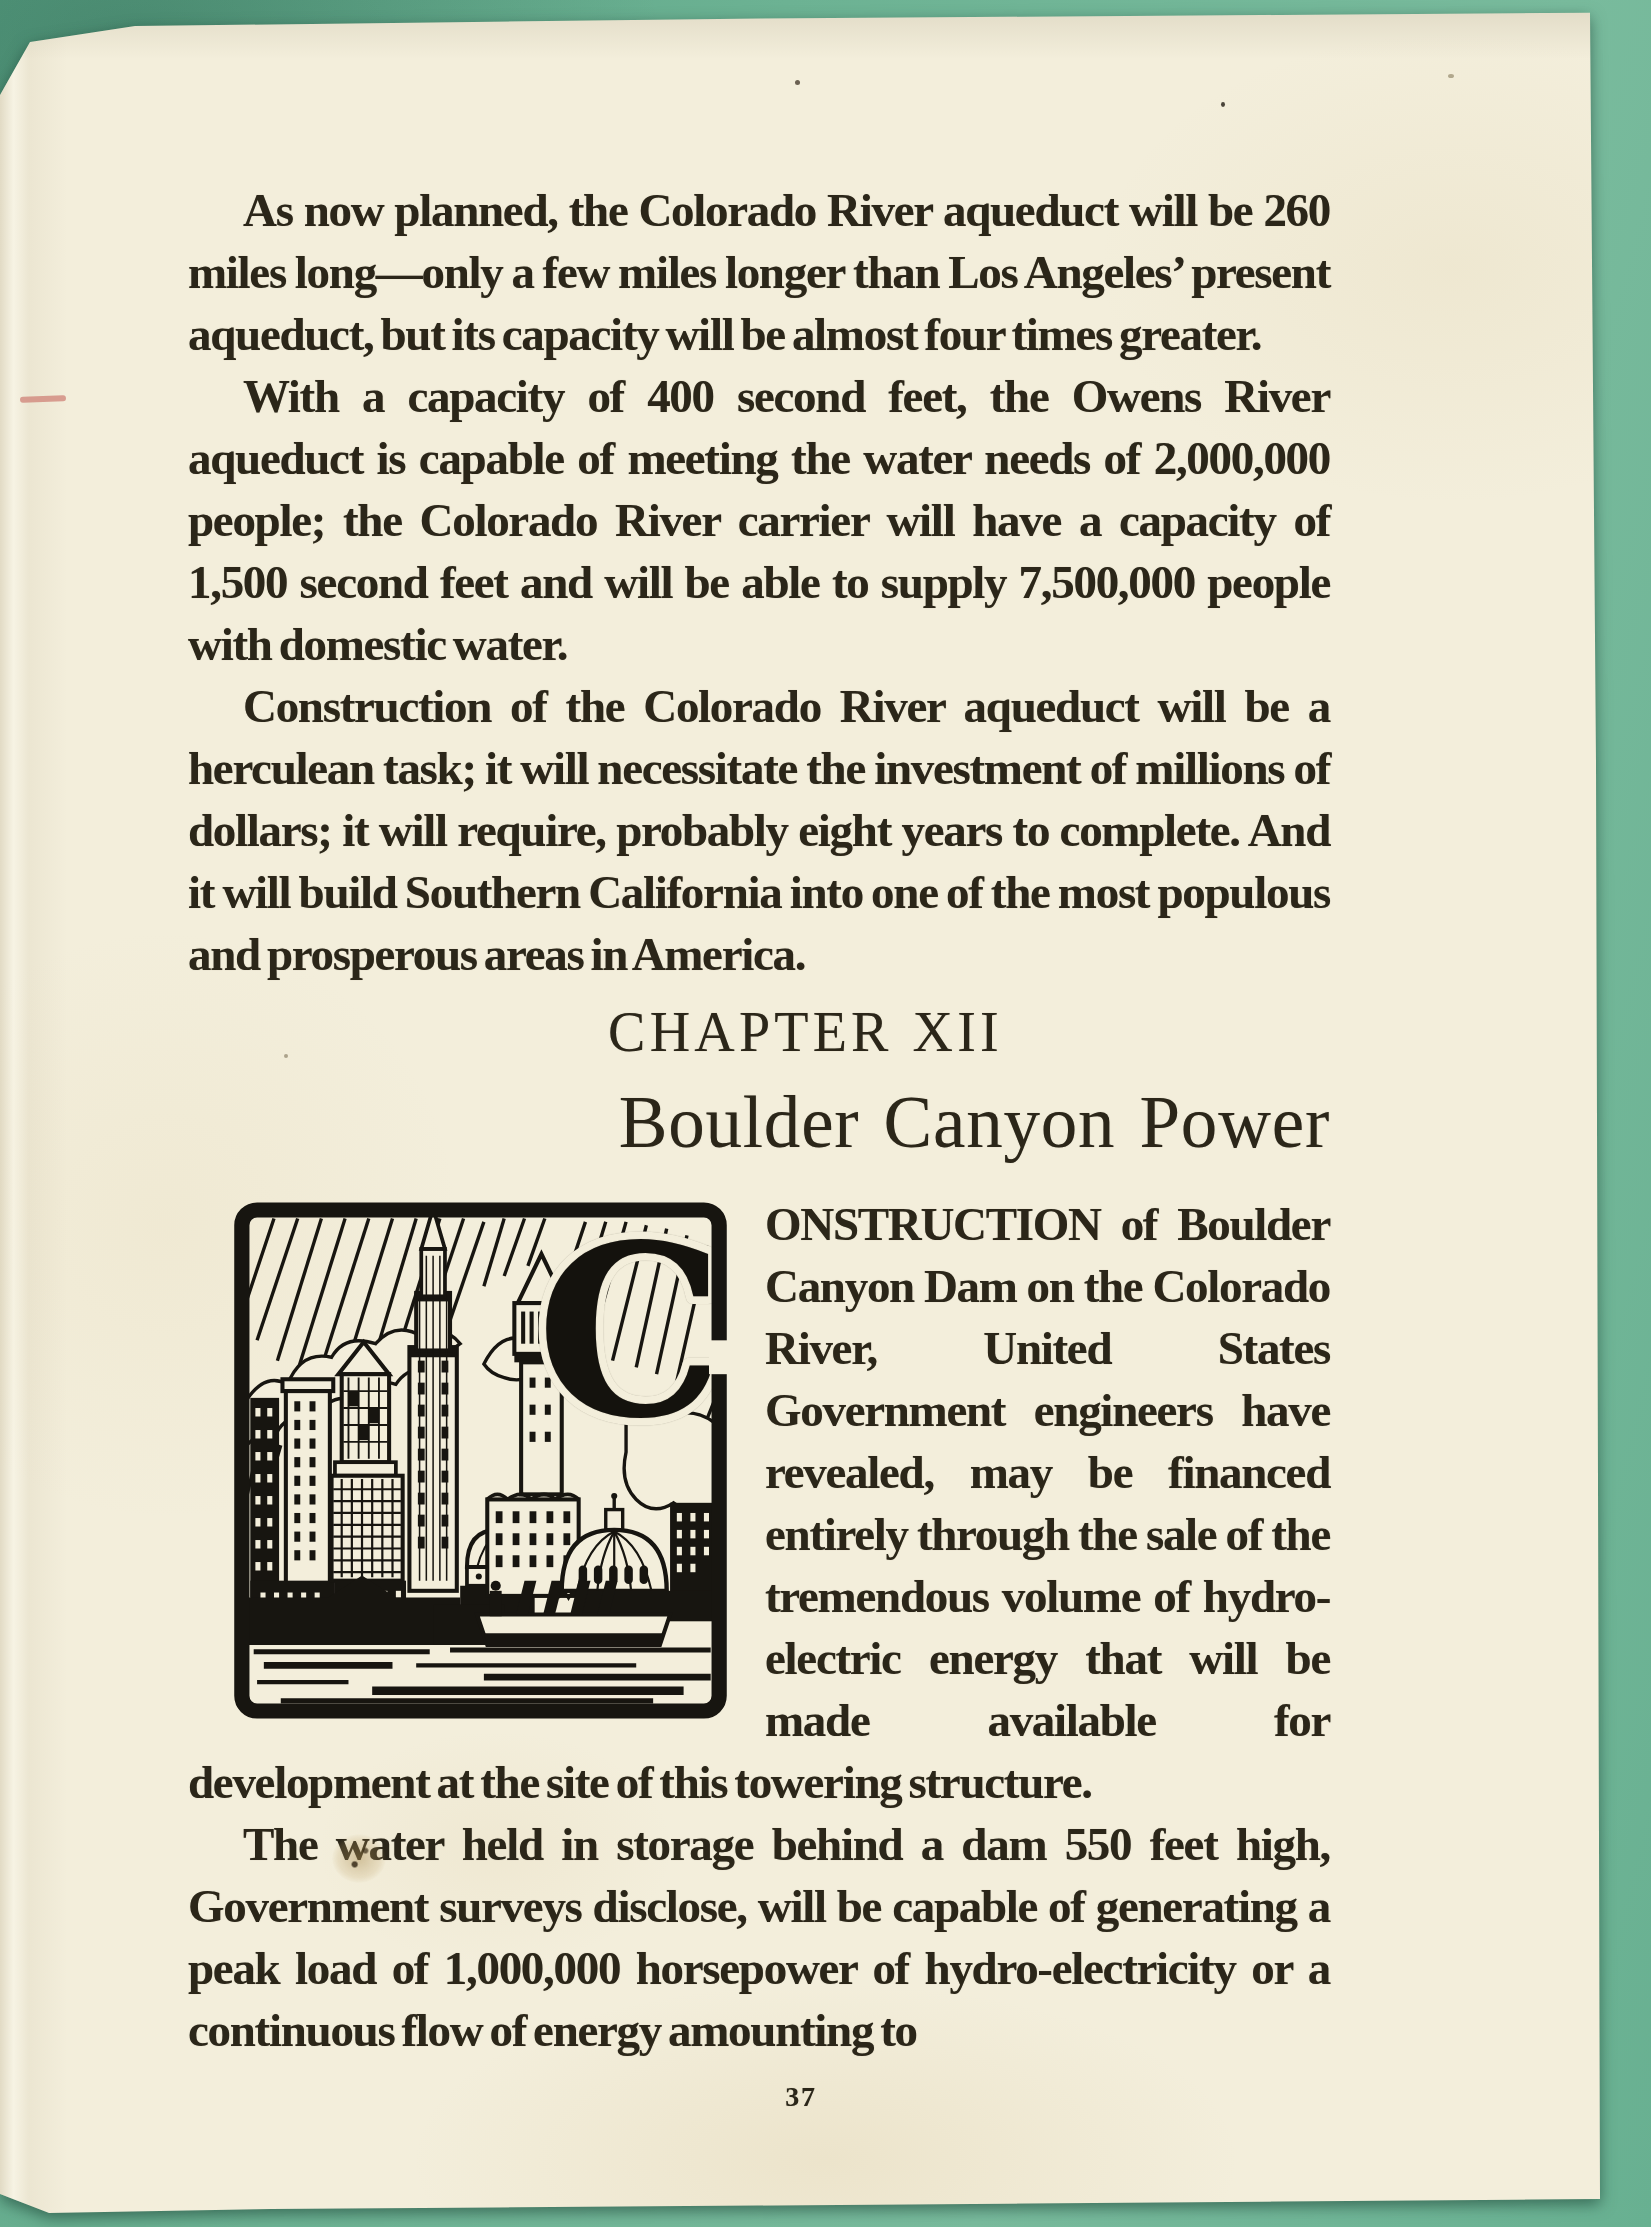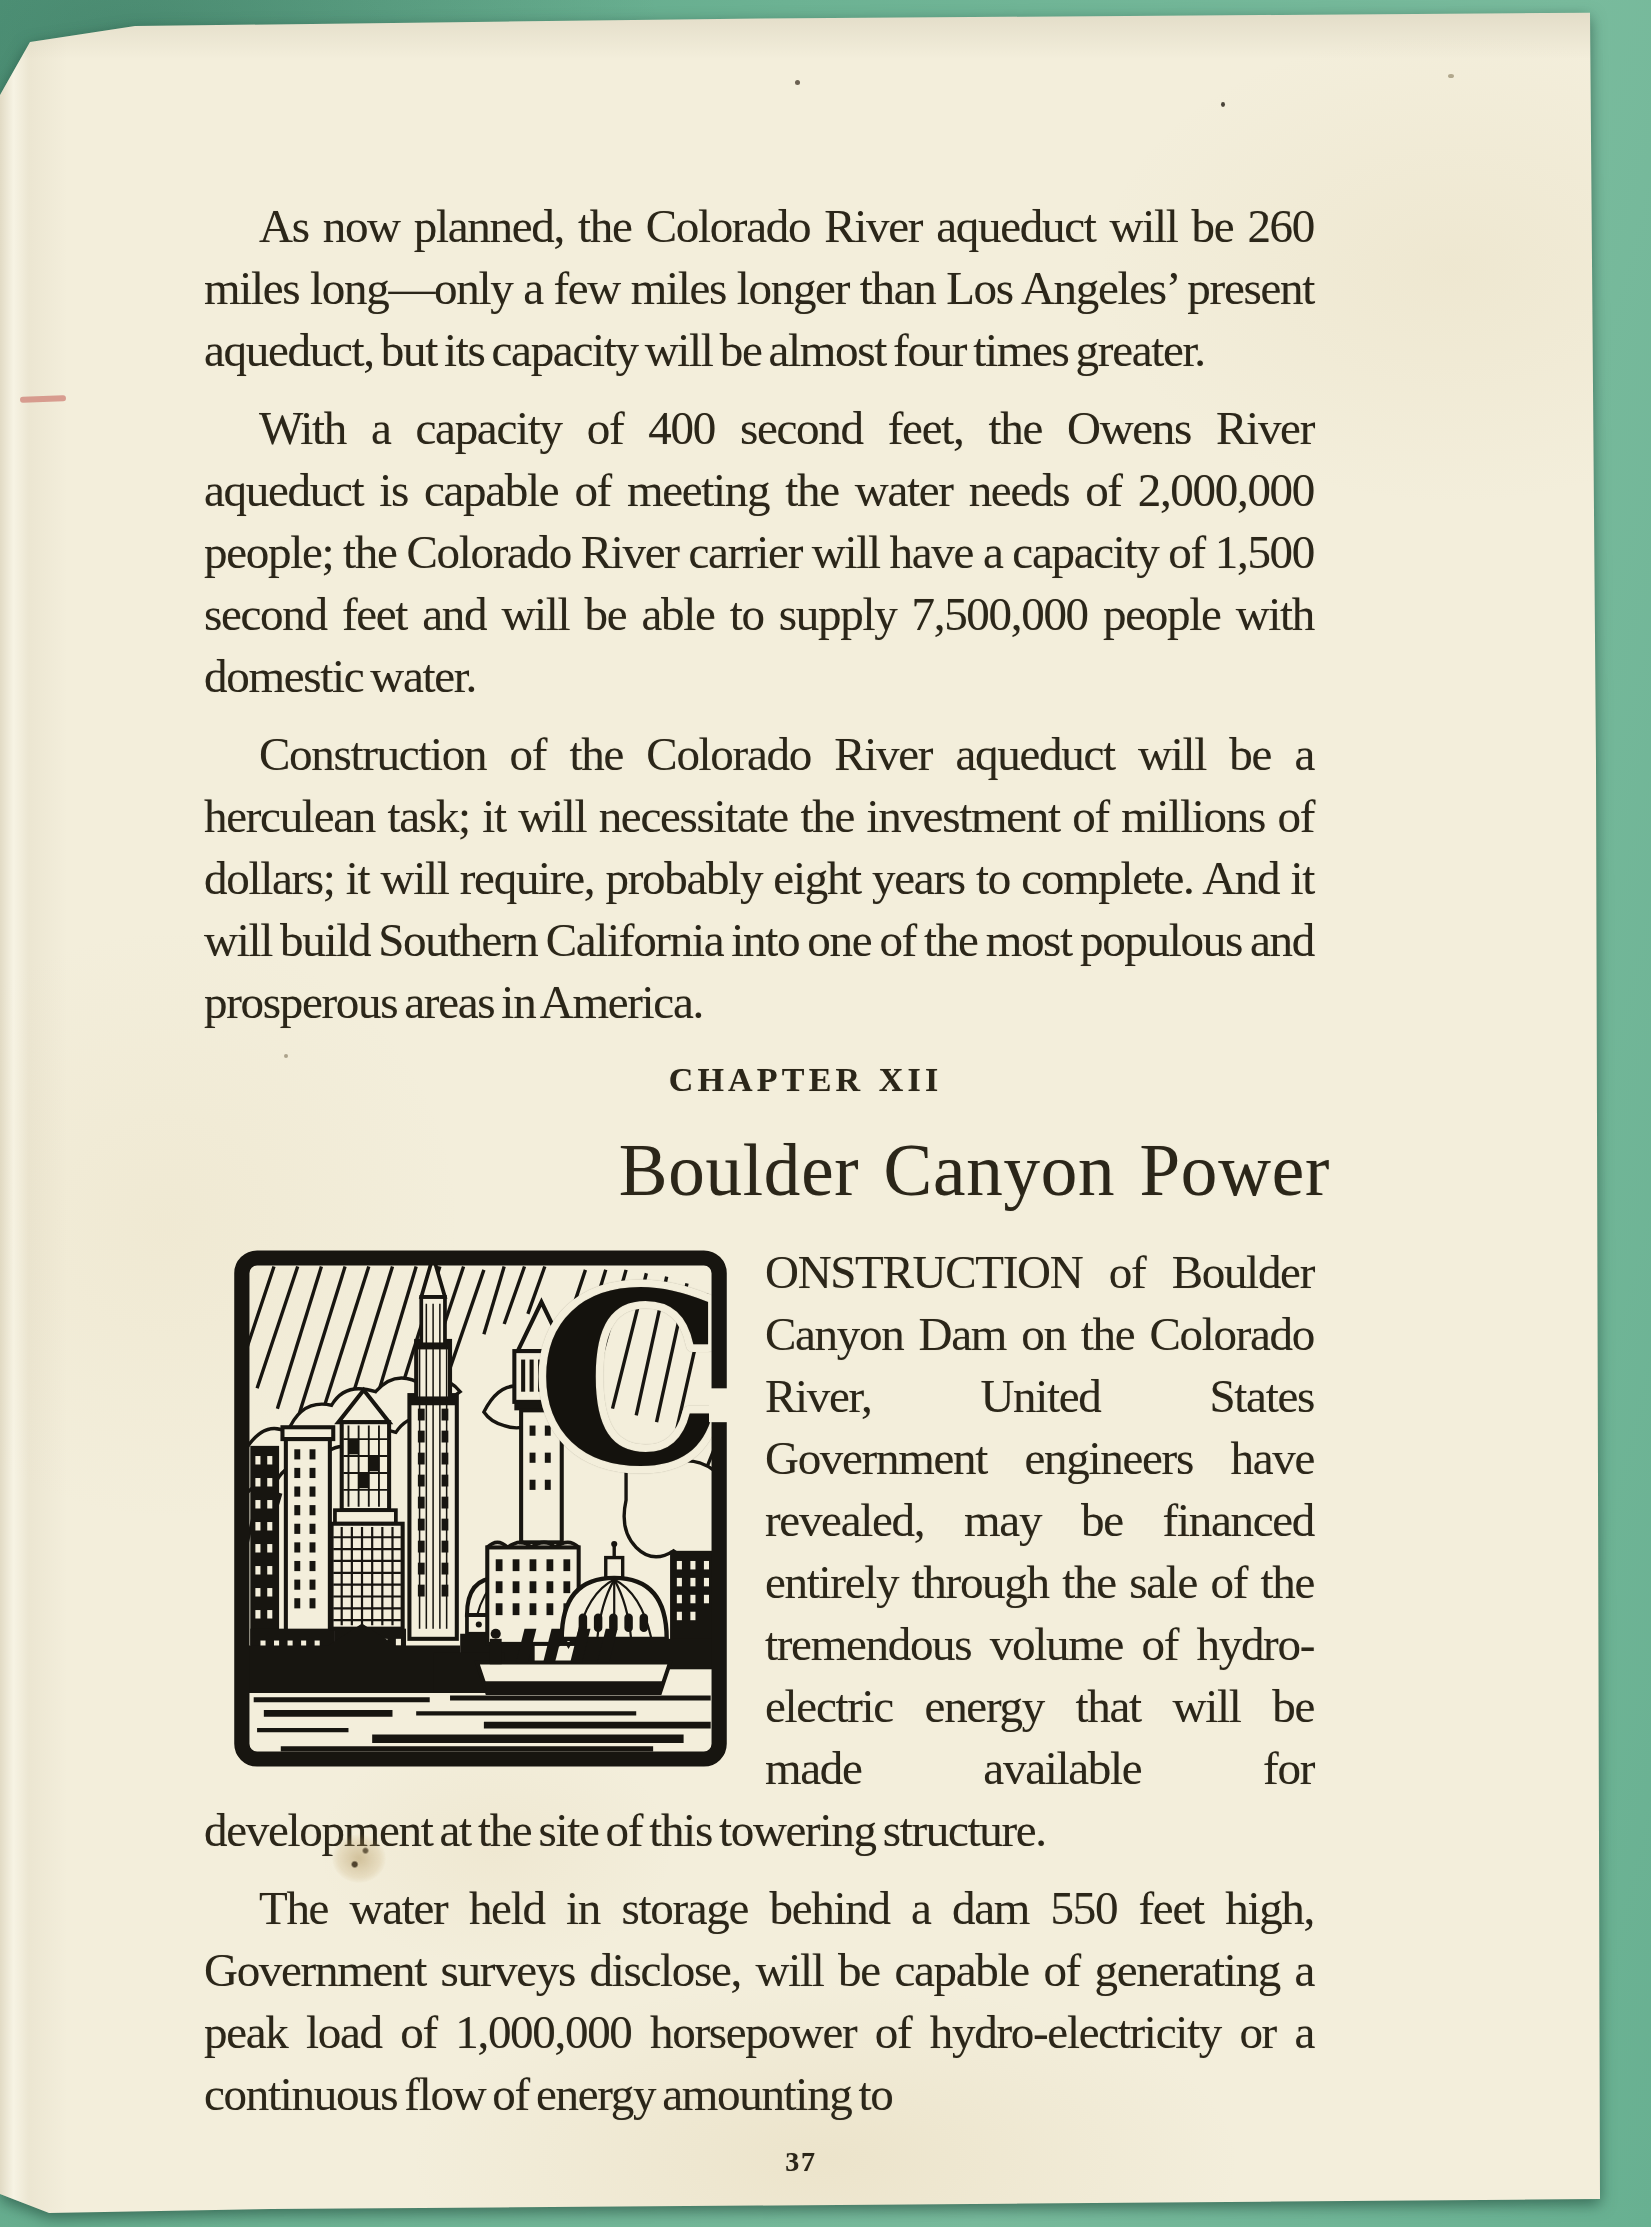--- a/index.html
+++ b/index.html
@@ -26,26 +26,26 @@
       radial-gradient(254px 169px at 30% 83%, rgba(205,180,130,.10), transparent 70%);
   }
   .content{
     position:absolute;left:188px;top:179px;width:1142px;
     color:#2b2619;
     font-size:47px;line-height:62px;
     letter-spacing:-1.3px;word-spacing:-3.4px;
     text-align:justify;
     text-shadow:0 0 0.8px rgba(43,38,25,.35);
   }
-  .content p{margin:16px;}
+  .content p{margin:0;font-weight:bold;}
   p.indent{text-indent:55px;}
   .chapter-heading{
     margin:20px 0 0 93px;
     text-align:center;
-    font-size:34px;line-height:54px;font-weight:bold;
+    font-size:56px;line-height:54px;font-weight:normal;
     letter-spacing:4.2px;word-spacing:1.7px;
   }
   .chapter-title{
     margin:22px 0 0 0;
     text-align:right;
     font-size:73px;line-height:83px;font-weight:normal;
     letter-spacing:0.8px;word-spacing:5px;
   }
   .lead-section{margin-top:29px;}
   .illustration{

